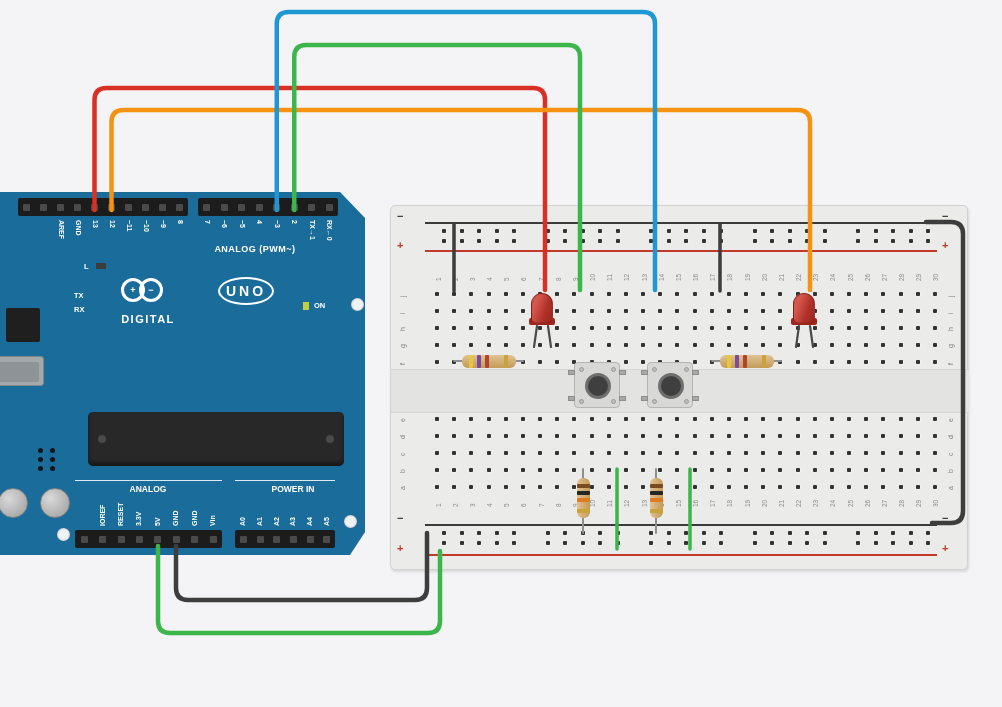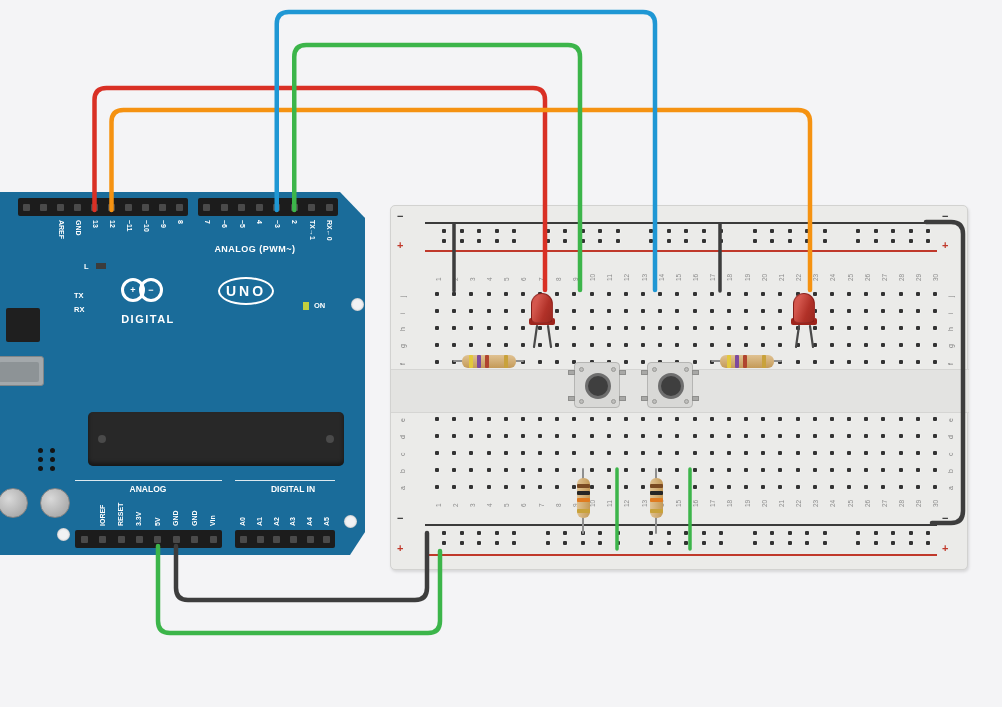--- a/index.html
+++ b/index.html
@@ -118,21 +118,21 @@
     <div class="cap-el" style="left:6px;top:296px"></div>
     <div class="cap-el" style="left:48px;top:296px"></div>
 
     <div class="mhole" style="left:358.5px;top:105.5px"></div>
     <div class="mhole" style="left:351.5px;top:322.5px"></div>
     <div class="mhole" style="left:64.5px;top:335.5px"></div>
 
     <div class="wline" style="left:83px;top:288px;width:147px"></div>
     <div class="wline" style="left:243px;top:288px;width:100px"></div>
     <div class="wtext" style="left:106px;top:292px;width:100px;font-size:8.5px;text-align:center">ANALOG</div>
-    <div class="wtext" style="left:251px;top:292px;width:100px;font-size:8.5px;text-align:center">DIGITAL IN</div>
+    <div class="wtext" style="left:251px;top:292px;width:100px;font-size:8.5px;text-align:center">POWER IN</div>
   </div>
 
   <div class="bboard">
     <div class="rail" style="left:34px;top:16px;width:512px;background:#3b3b3b"></div>
     <div class="rail" style="left:34px;top:44px;width:512px;background:#c0392b"></div>
     <div class="gap" style="top:163px"></div>
     <div class="rail" style="left:34px;top:318px;width:512px;background:#3b3b3b"></div>
     <div class="rail" style="left:34px;top:348px;width:512px;background:#c0392b"></div>
   </div>
 

